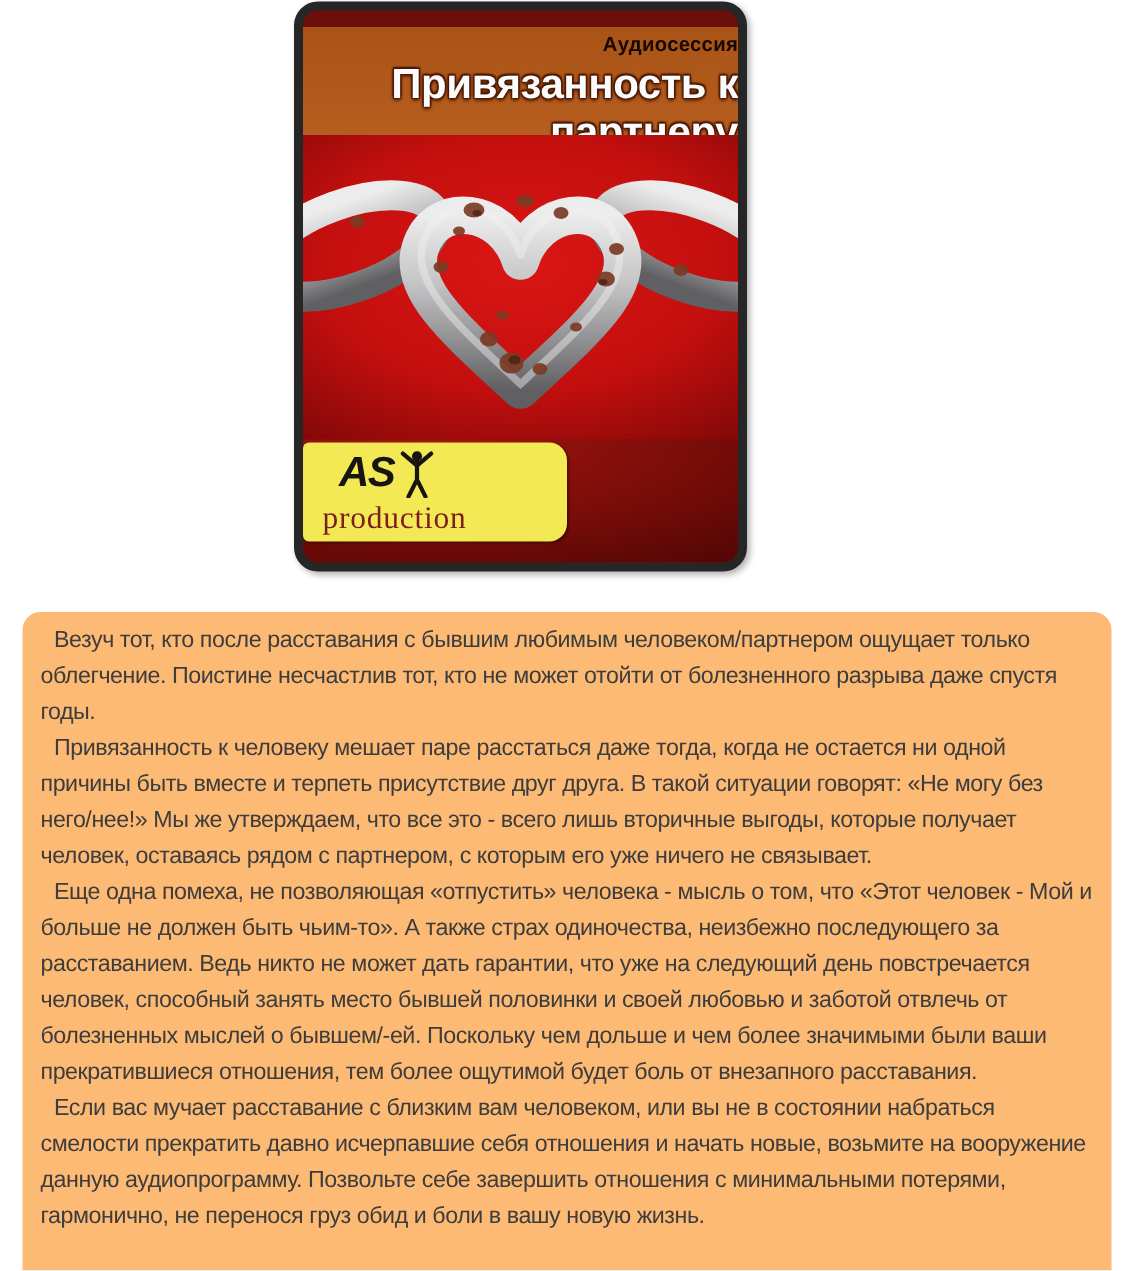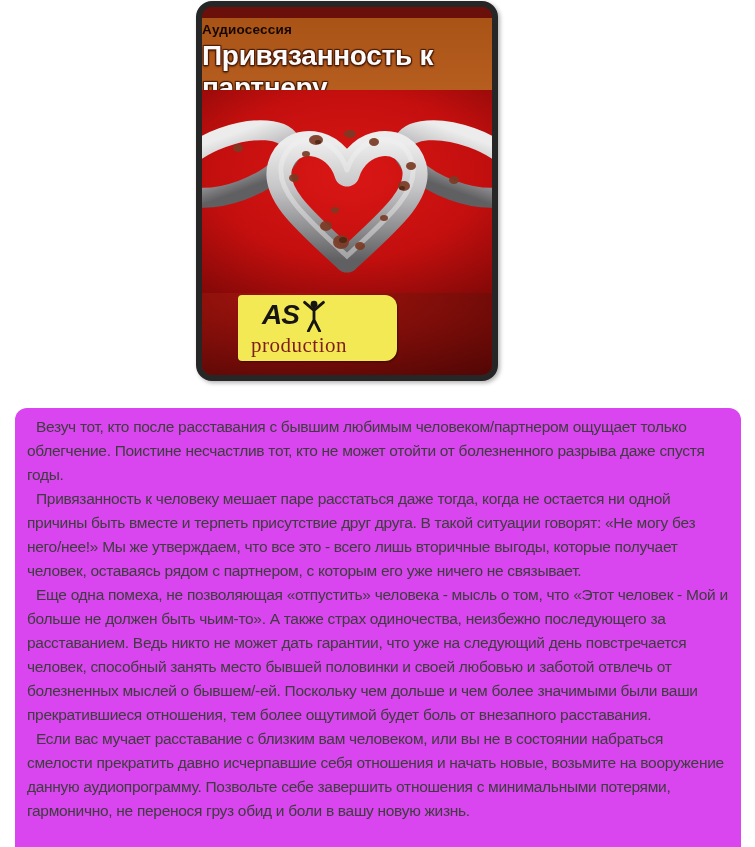--- a/index.html
+++ b/index.html
@@ -17,21 +17,21 @@
     border-radius:16px;
     overflow:hidden;
     background:#7c0d09;
     box-shadow:2px 2px 4px rgba(0,0,0,.3);
     cursor:pointer;
   }
   .maroon-strip{height:11px;background:#6b0f0b;}
   .card-header{
     height:72px;
     background:linear-gradient(#a95316,#b65e20);
-    text-align:left;
+    text-align:right;
   }
   .kicker{
     padding-top:4px;
     font-size:13.5px;font-weight:bold;color:#150800;
     letter-spacing:.2px;
   }
   .cover-title{
     margin-top:3px;
     font-size:28px;font-weight:bold;color:#fbfbfb;
     letter-spacing:-0.3px;
@@ -45,47 +45,46 @@
                #da1715 0%,#c30f0e 55%,#7e0807 100%);
   }
   .photo svg{position:absolute;left:0;top:0;}
   .card-footer{
     position:relative;height:82px;
     background:radial-gradient(ellipse 130% 150% at 30% 0%,
                #a3140e 0%,#7c0d09 45%,#420403 100%);
   }
   .logo{
     position:absolute;left:0;top:2px;
-    width:159px;height:66px;
+    width:176px;height:66px;
     background:#f2e955;
     border-radius:4px 12px 12px 4px;
     box-shadow:1px 1px 2px rgba(0,0,0,.4);
     padding-left:0;
-    margin-left:36px;
   }
   .logo-top{
     display:flex;align-items:flex-start;
     padding:7px 0 0 24px;height:30px;
   }
   .logo-as{
     font-size:28px;line-height:26px;font-weight:800;
     font-style:italic;color:#171512;letter-spacing:-1px;
   }
   .logo-figure{margin-left:2px;margin-top:-2px;}
   .logo-sub{
     padding-left:13px;margin-top:1px;
     font-family:"Liberation Serif","DejaVu Serif",serif;
     font-size:21px;color:#7f1d1d;letter-spacing:.5px;
   }
 
   
   .article{
     position:absolute;left:15px;top:408px;
     width:726px;height:439px;box-sizing:border-box;
-    background:#d946ef;
+    background:#fdba74;
     border-radius:12px 12px 0 0;
     padding:7px 13px 0 12px;
   }
   .article p{
     margin:0;
     font-size:15.5px;line-height:24px;
     letter-spacing:-0.3px;
     color:#3d3d3d;
     text-indent:9px;
   }

